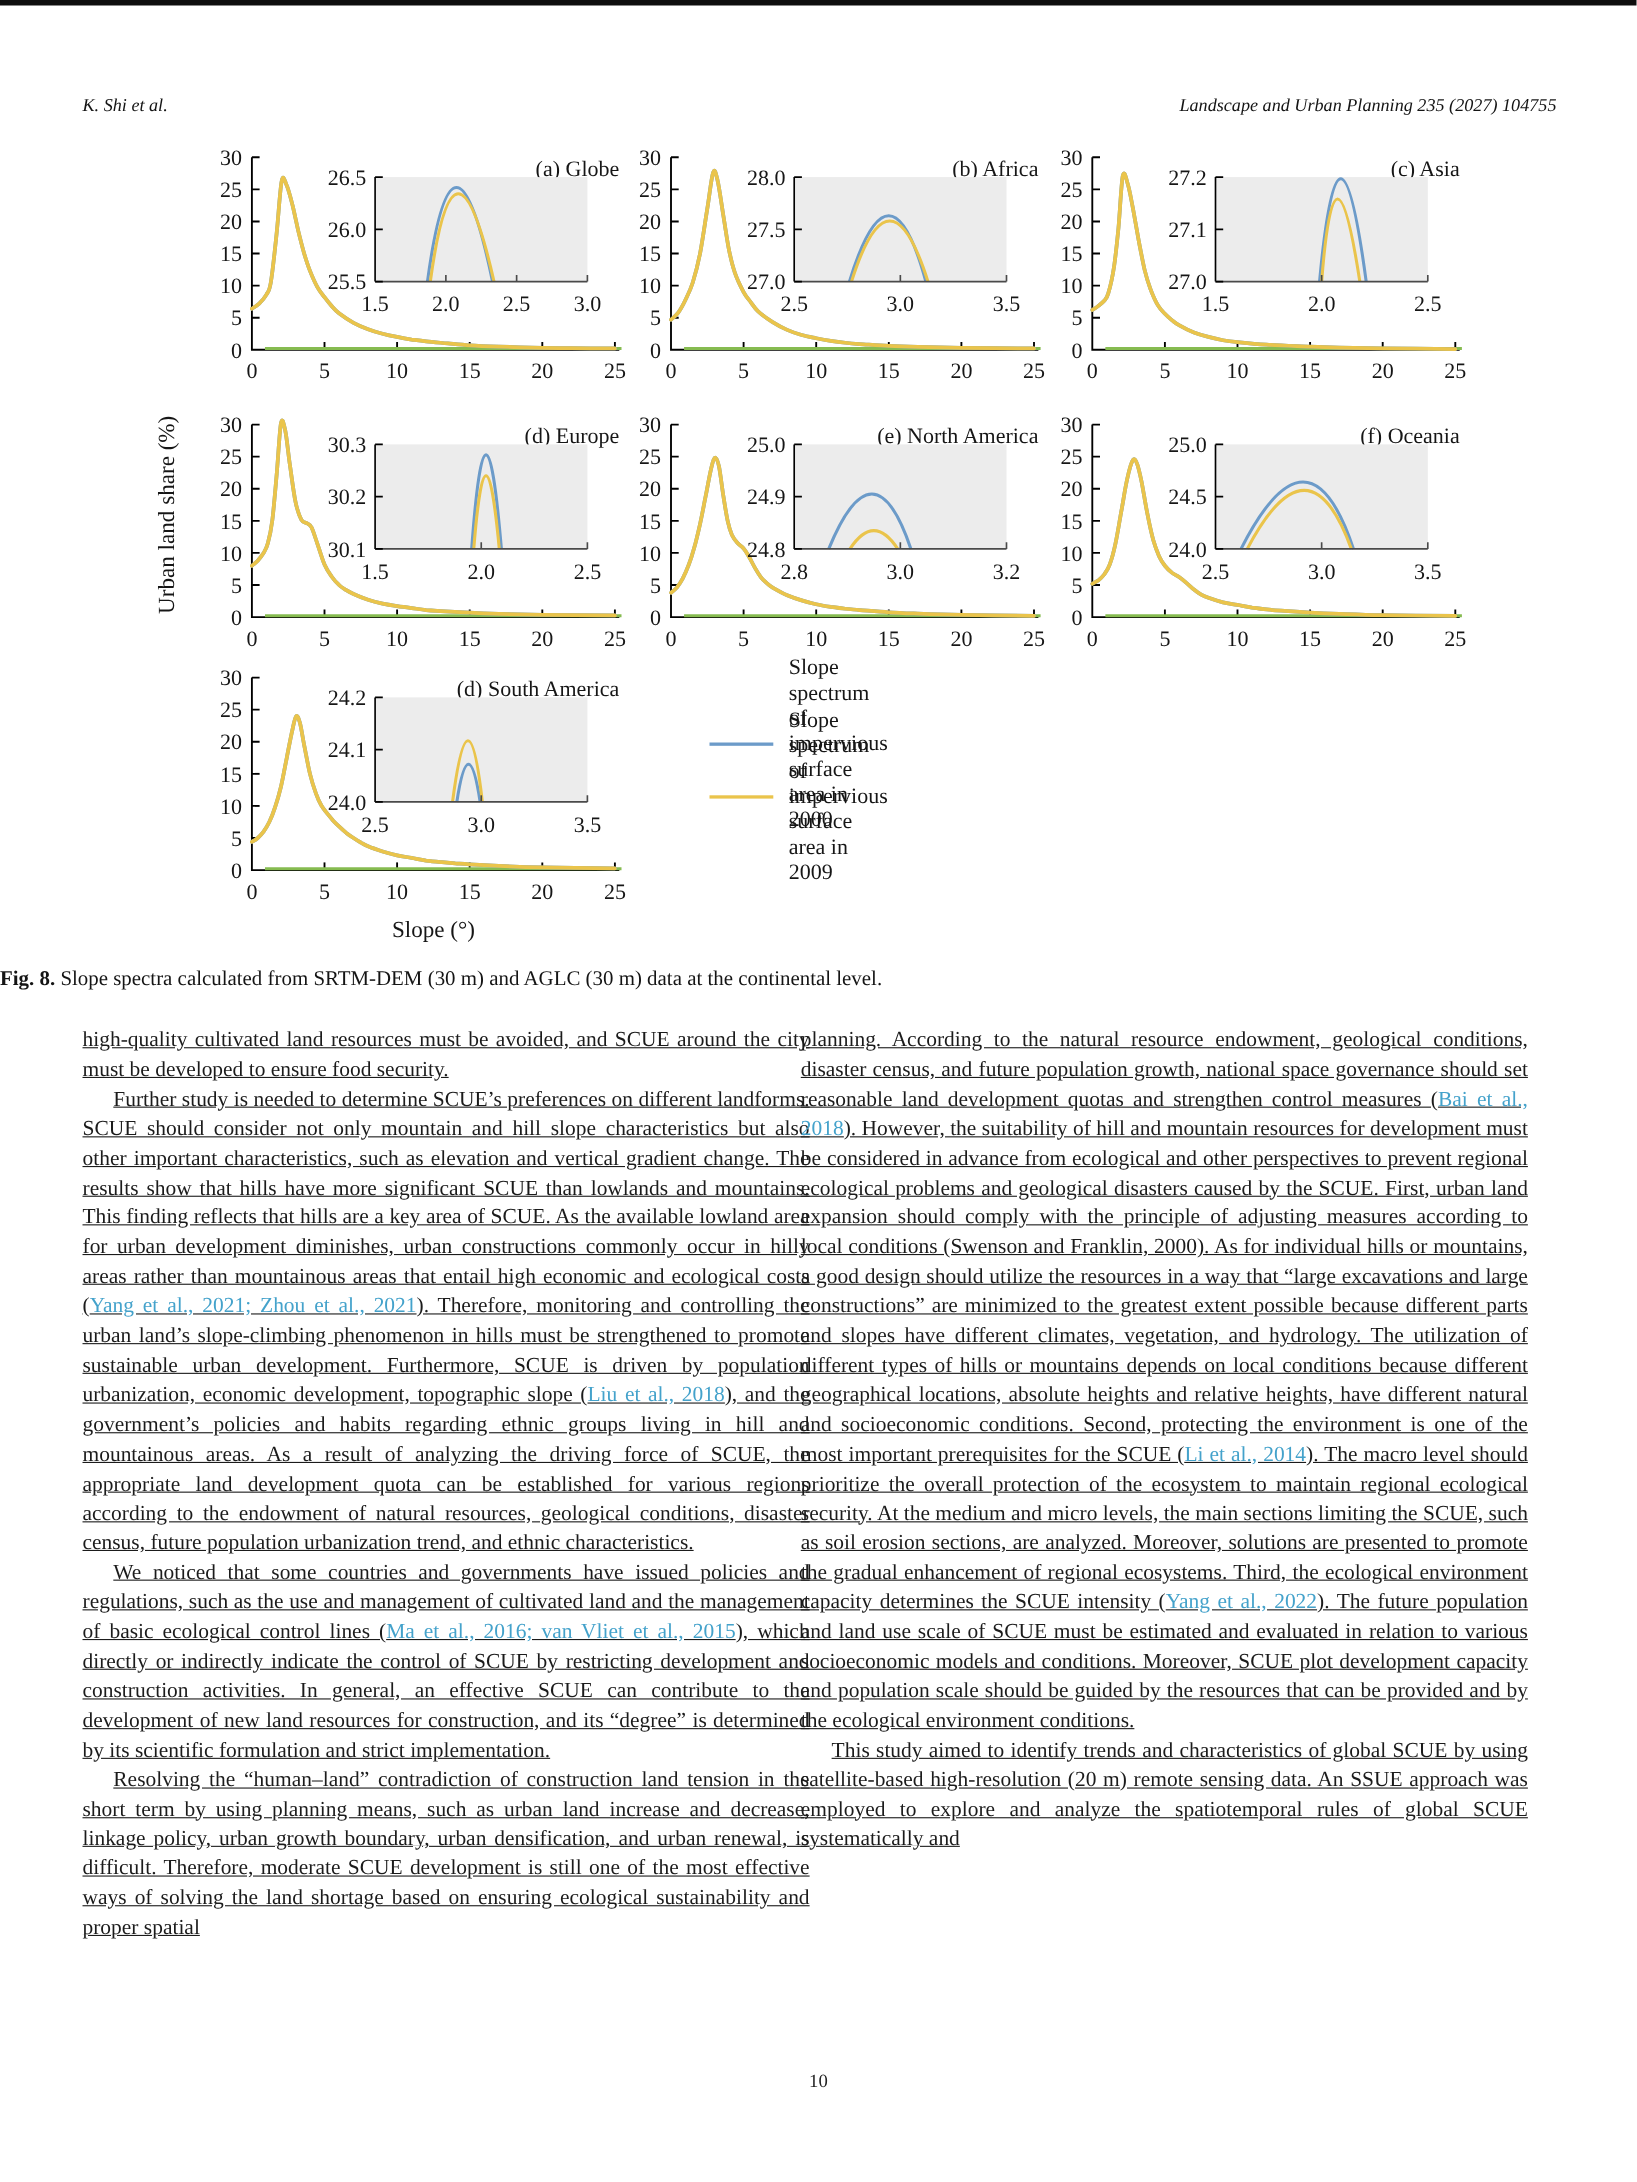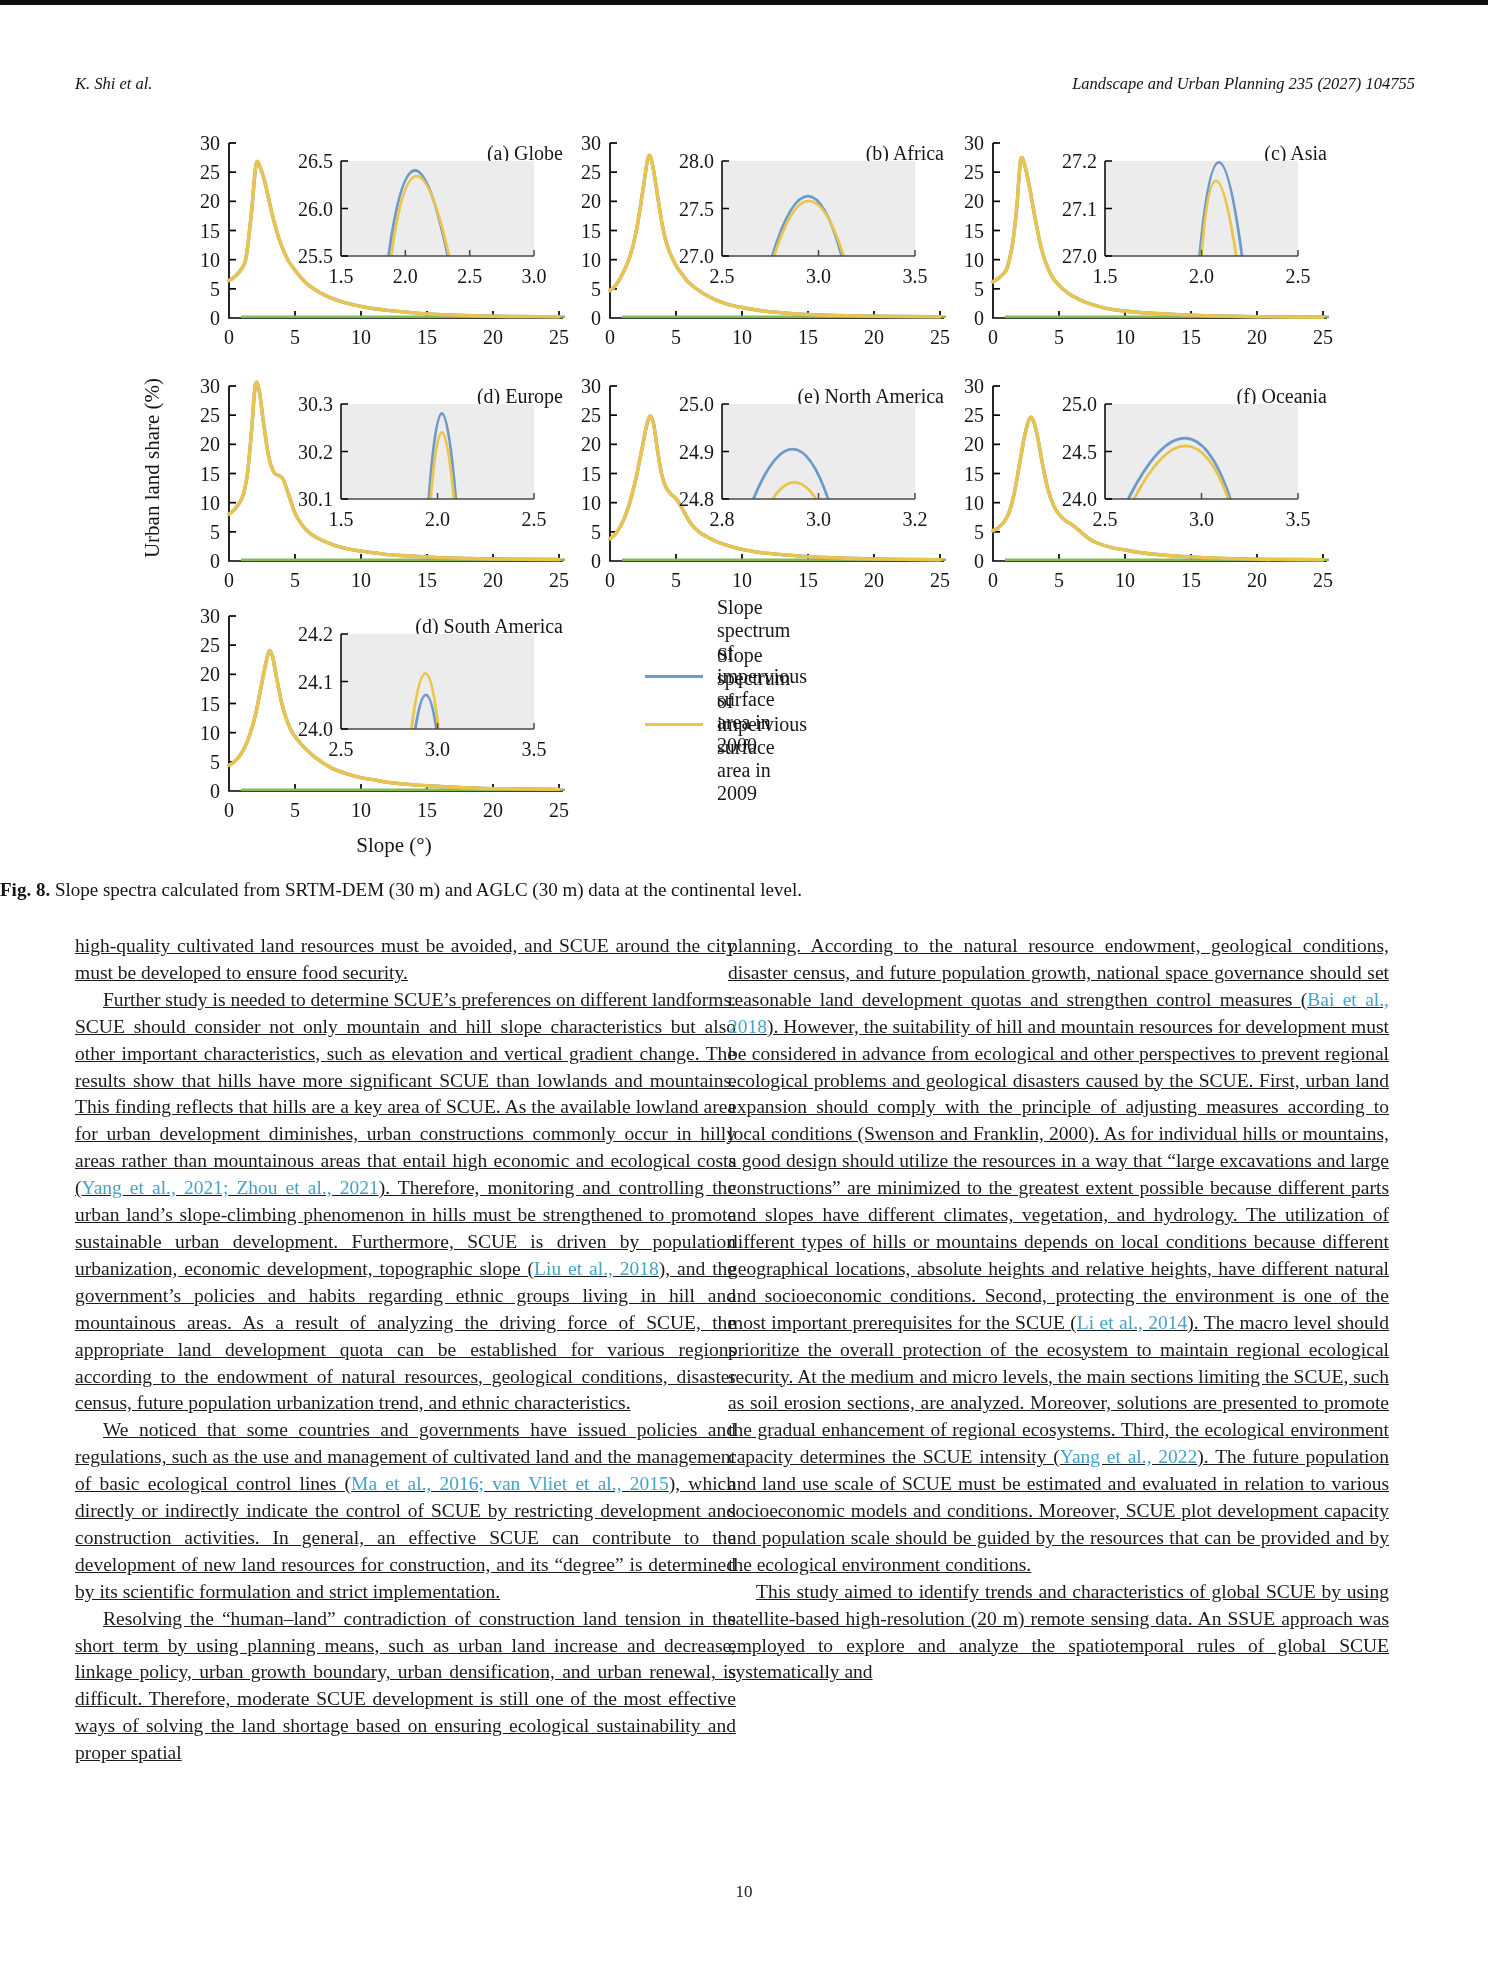--- a/index.html
+++ b/index.html
@@ -1,19 +1,19 @@
 <!DOCTYPE html>
 <html><head>
 <meta charset="utf-8">
 <style>
   html,body{margin:0;padding:0;background:#ffffff;}
   .page{position:relative;width:1488px;height:1984px;background:#ffffff;overflow:hidden;
         font-family:"Liberation Serif",serif;color:#1c1c1c;}
   .topbar{position:absolute;top:0;left:0;width:1488px;height:5px;background:#0e0e0e;}
-  .hdr{position:absolute;top:74px;left:75px;width:1340px;display:flex;justify-content:space-between;
+  .hdr{position:absolute;top:86px;left:75px;width:1340px;display:flex;justify-content:space-between;
        font-style:italic;font-size:16.5px;color:#141414;}
   .figure-wrap{position:absolute;top:0;left:0;}
   .chart{position:absolute;}
   .pos0{left:179px;top:113px}.pos1{left:560px;top:113px}.pos2{left:943px;top:113px}
   .pos3{left:179px;top:356px}.pos4{left:560px;top:356px}.pos5{left:943px;top:356px}
   .pos6{left:179px;top:586px}
   .chart svg text{font-family:"Liberation Serif",serif;fill:#161616;}
   .ylab{position:absolute;left:152px;top:468px;transform:translate(-50%,-50%) rotate(-90deg);
         font-size:21px;white-space:nowrap;color:#161616;}
   .legend{position:absolute;left:645px;top:663px;}

